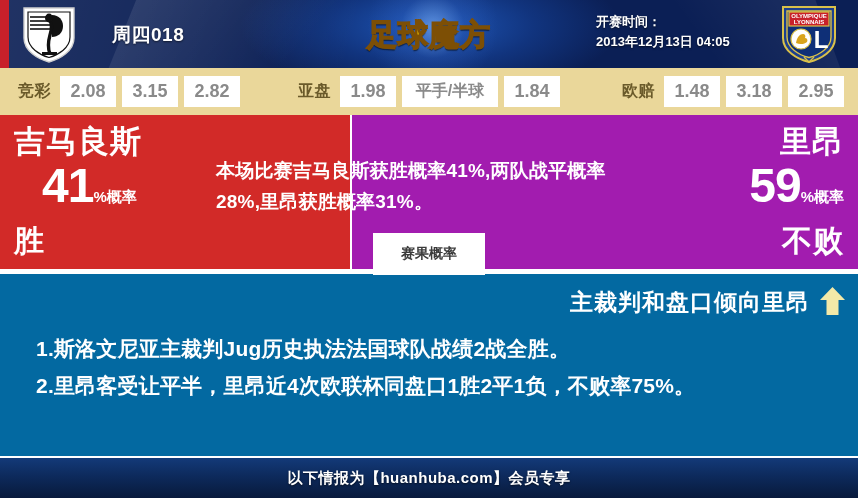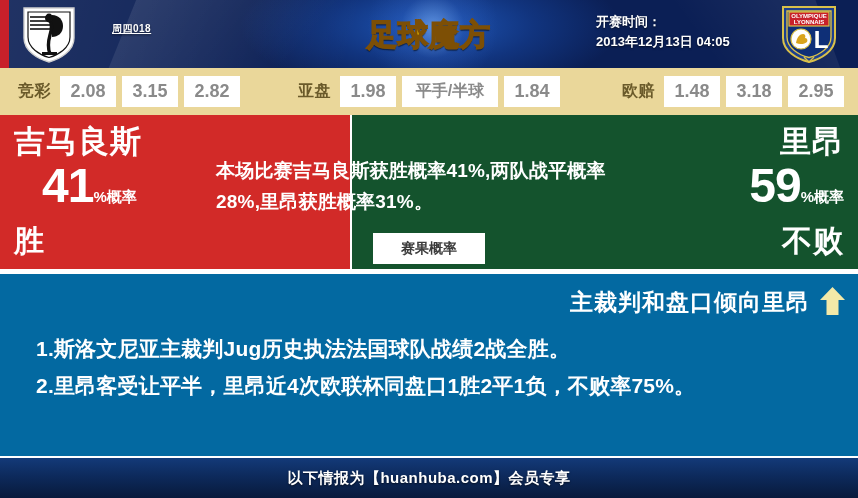--- a/index.html
+++ b/index.html
@@ -30,23 +30,22 @@
     position:absolute; left:620px; top:-20px; width:210px; height:120px;
     background:linear-gradient(250deg, rgba(255,255,255,0.08), rgba(255,255,255,0) 60%);
     transform:skewX(20deg);
     pointer-events:none;
   }
   .left-redbar { position:absolute; left:0; top:0; width:9px; height:68px; background:#c8202a; }
 
   .crest-home { position:absolute; left:22px; top:5px; width:54px; height:58px; }
   .match-no {
     position:absolute; left:112px; top:22px;
-    color:#ffffff; font-size:10px; font-weight:bold; letter-spacing:.5px;
+    color:#ffffff; font-size:19px; font-weight:bold; letter-spacing:.5px;
     text-shadow:0 1px 2px rgba(0,0,0,.55);
-    text-decoration:underline;
   }
   .brand {
     position:absolute; left:358px; top:7px; width:142px; height:52px;
   }
   .brand-rays {
     position:absolute; inset:-14px -20px;
     background:
       radial-gradient(circle at 52% 42%, rgba(140,190,255,.55) 0%, rgba(60,110,210,.20) 30%, rgba(10,35,90,0) 62%);
   }
   .brand-text {
@@ -88,24 +87,24 @@
   
   .prob-band {
     position:absolute; left:0; top:115px; width:858px; height:154px;border-radius:8px;
   }
   .prob-home {
     position:absolute; left:0; top:0; width:350px; height:154px;
     background:#d22a28;
   }
   .prob-away {
     position:absolute; left:352px; top:0; width:506px; height:154px;
-    background:#14532d;
+    background:#a21caf;
   }
   .tab-result {
-    position:absolute; left:373px; top:118px; width:112px; height:31px;
+    position:absolute; left:373px; top:118px; width:112px; height:42px;
     background:#ffffff; color:#3b3b3b;
     font-size:14px; font-weight:bold;
     display:flex; align-items:center; justify-content:center;
     z-index:4;
   }
   .side-home {
     position:absolute; left:14px; top:8px; width:180px; z-index:3;
     color:#ffffff;
   }
   .side-away {

